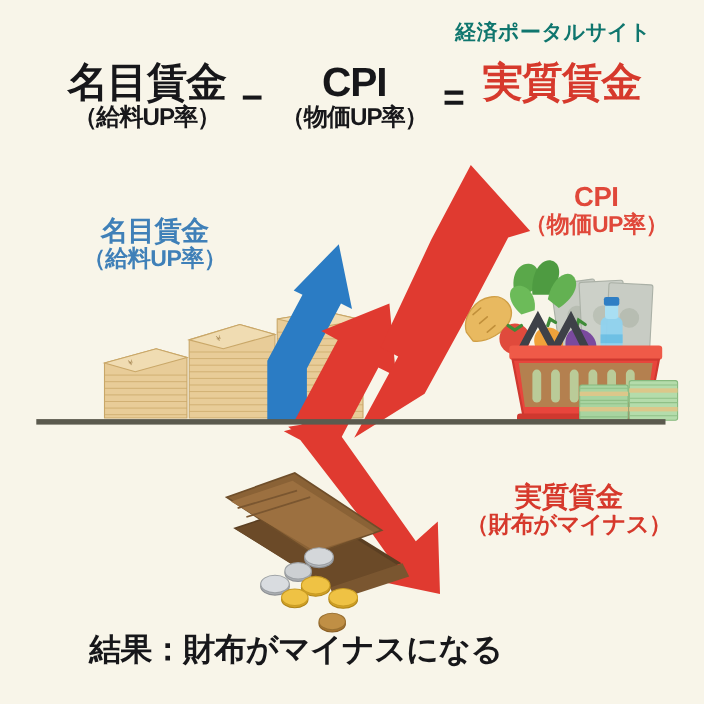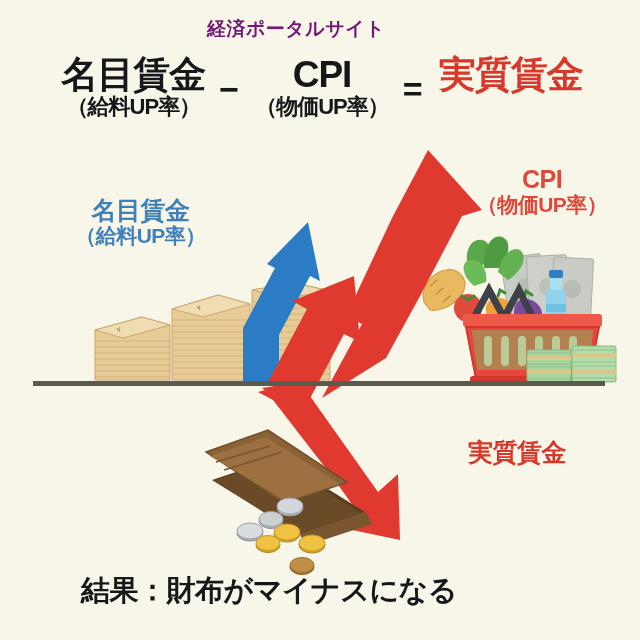--- a/index.html
+++ b/index.html
@@ -17,24 +17,24 @@
     background: #f8f5e9;
     overflow: hidden;
   }
 
   
   .site-title {
     position: absolute;
     top: 16px;
     left: 0;
     width: 592px;
-    text-align: center;
+    text-align: right;
     font-size: 19px;
     font-weight: 700;
-    color: #701a75;
+    color: #0f766e;
     letter-spacing: 0.5px;
   }
 
   .equation {
     position: absolute;
     top: 56px;
     left: 0;
     width: 640px;
     display: flex;
     align-items: flex-start;
@@ -354,17 +354,18 @@
     <div class="l2">（給料UP率）</div>
   </div>
 
   <div class="label-block label-cpi">
     <div class="l1">CPI</div>
     <div class="l2">（物価UP率）</div>
   </div>
 
   <div class="label-block label-real">
     <div class="l1">実質賃金</div>
+    <div class="l2">（財布がマイナス）</div>
   </div>
 
   <div class="conclusion">結果：財布がマイナスになる</div>
 
 </div>
 
 </body></html>

